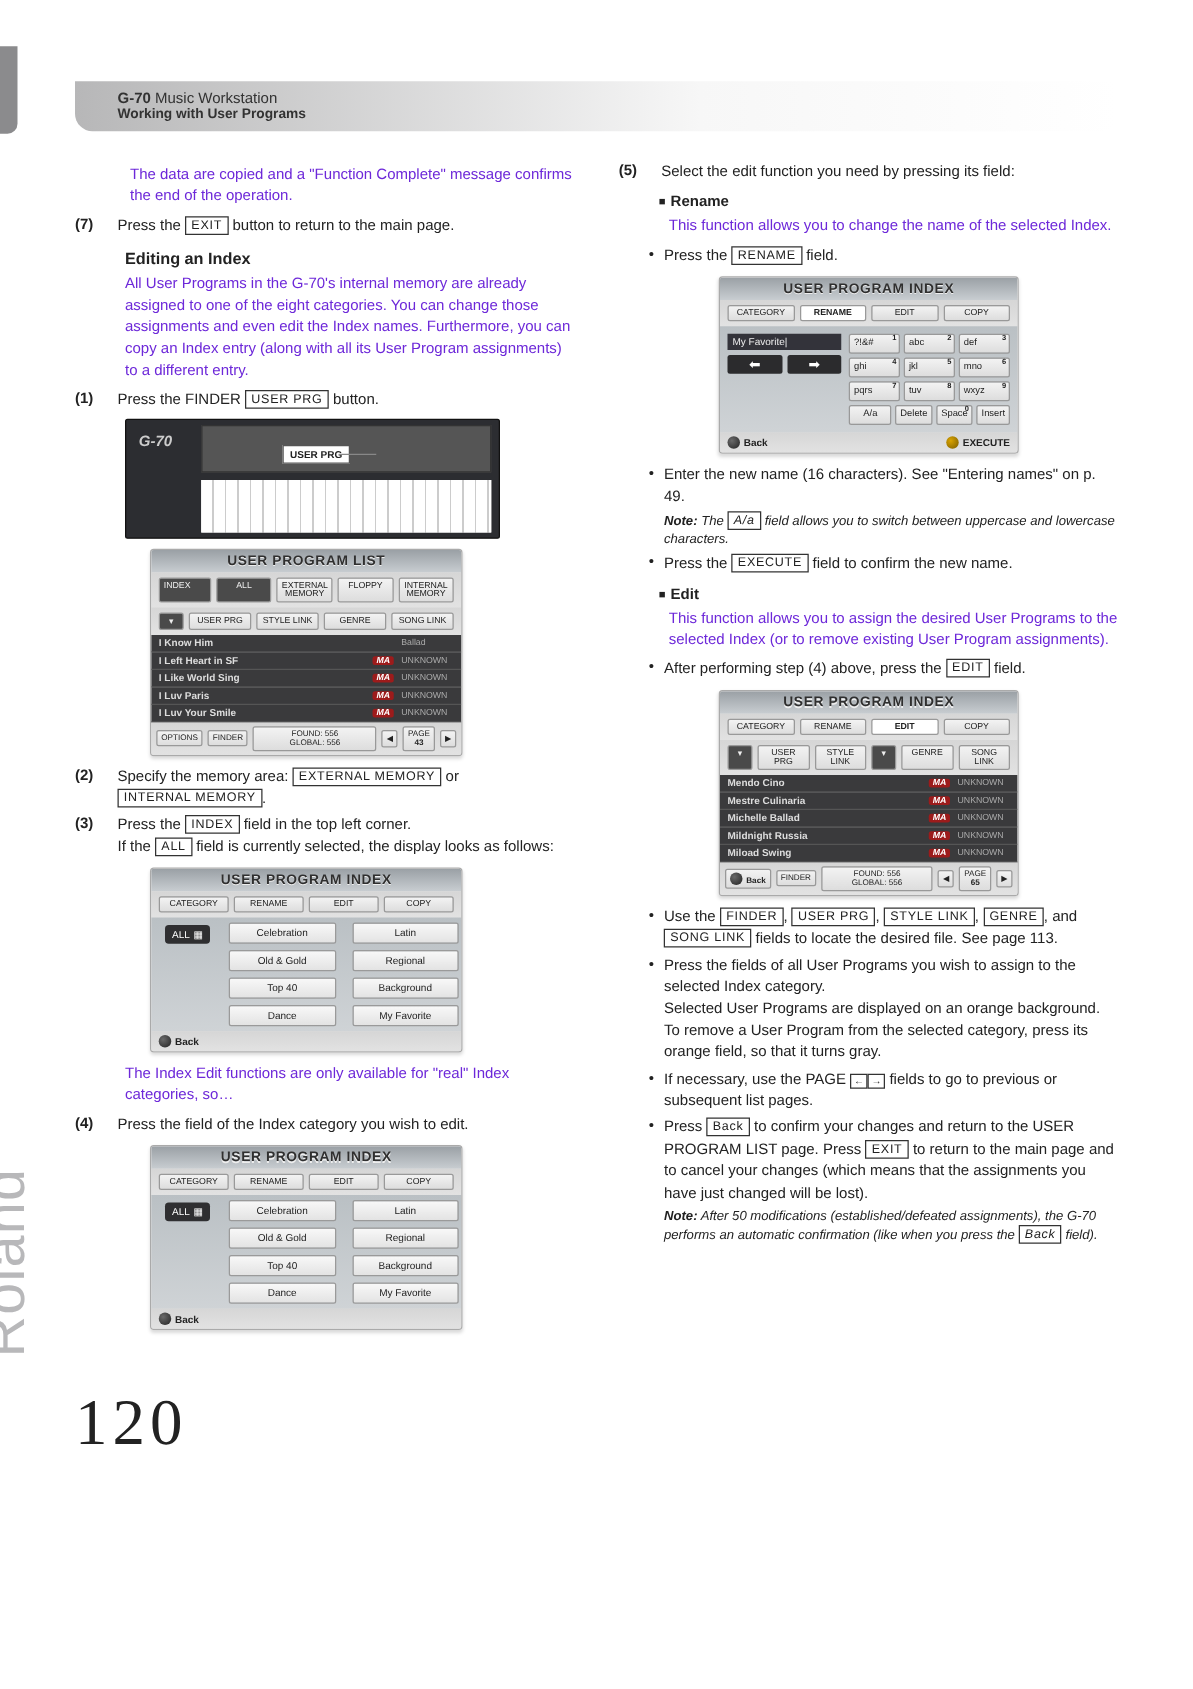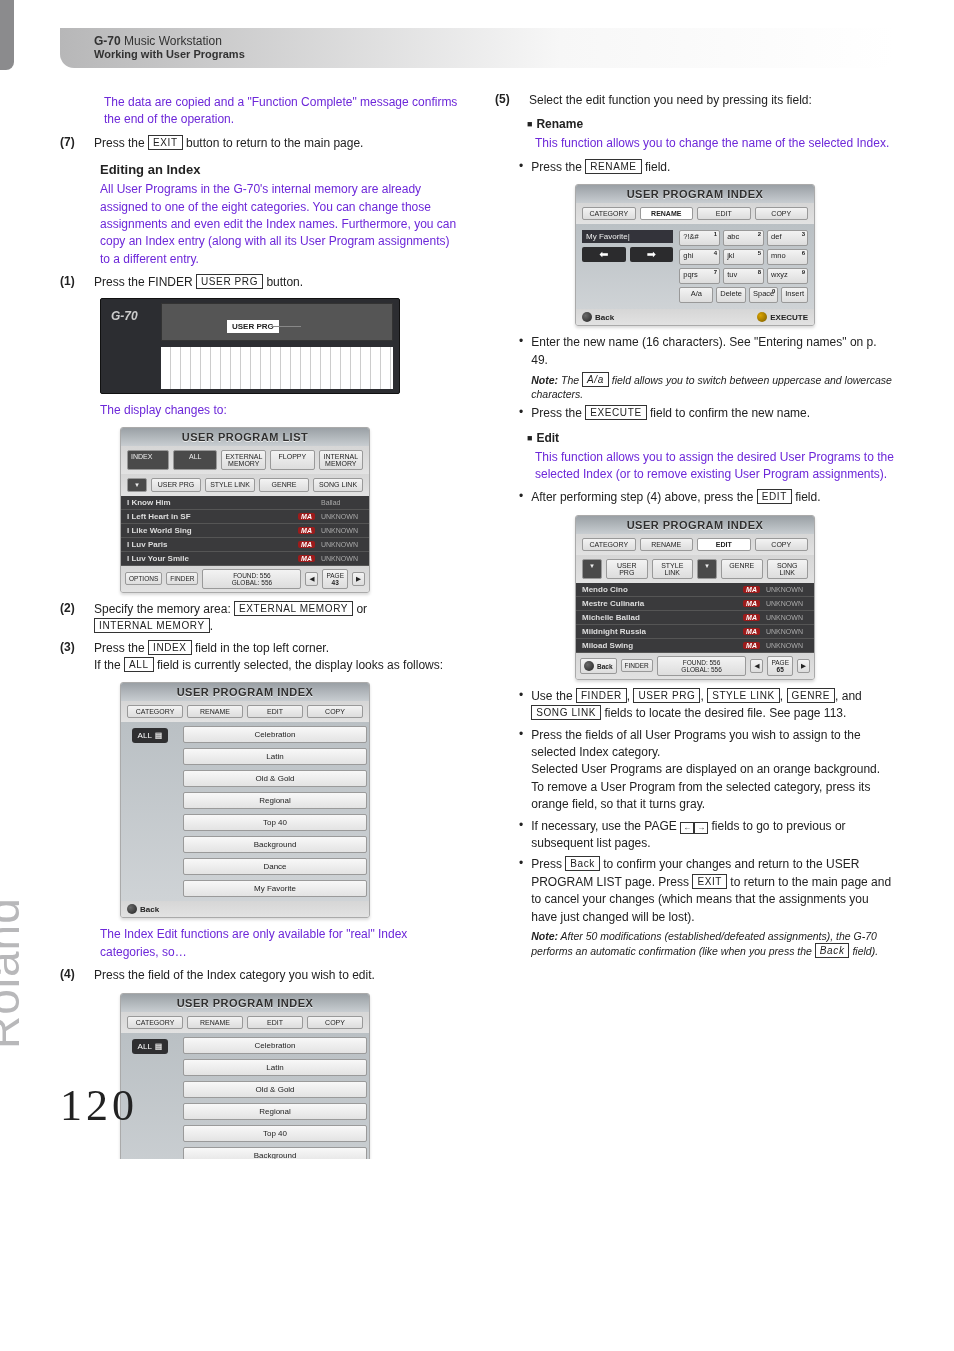--- a/index.html
+++ b/index.html
@@ -7,20 +7,21 @@
     background: #fff;
     font-family: "Helvetica Neue", Arial, sans-serif;
     color: #222;
   }
   .page {
     width: 954px;
     height: 1159px;
     position: relative;
     box-sizing: border-box;
     padding: 28px 60px 40px 60px;
+    margin-top: 37px;
   }
   .header-bar {
     background: linear-gradient(90deg, #b7b7b8 0%, #f7f7f7 60%, #fff 100%);
     border-radius: 0 0 14px 14px;
     padding: 6px 10px 8px 34px;
     width: 100%;
     box-sizing: border-box;
     font-size: 12px;
     color: #323232;
     margin-bottom: 22px;
@@ -181,21 +182,21 @@
     border-radius: 3px;
     font-size: 8px;
     padding: 3px 6px;
     display: flex;
     align-items: center;
     gap: 3px;
   }
   .grid-cells {
     flex: 1;
     display: grid;
-    grid-template-columns: 1fr;
+    grid-template-columns: 1fr 1fr;
     gap: 5px 13px;
   }
   .cell {
     background: linear-gradient(#f8f8f8,#e3e3e3);
     border: 1px solid #9a9a9a;
     border-radius: 2px;
     font-size: 8px;
     text-align: center;
     padding: 3px 2px;
   }
@@ -277,21 +278,21 @@
     position:absolute; left:60px; right:6px; bottom:4px; height:42px;
     background:#fff;
     background-image: repeating-linear-gradient(90deg,#fff 0 9px,#ccc 9px 10px);
   }
 
   
   .page-num {
     position: absolute;
     left: 60px;
     bottom: 28px;
-    font-size: 44px;
+    font-size: 52px;
     font-weight: 400;
     letter-spacing: 4px;
     font-family: Georgia, "Times New Roman", serif;
   }
   .brand {
     position: absolute;
     left: 30px;
     bottom: 110px;
     transform: rotate(-90deg);
     transform-origin: left bottom;
@@ -351,21 +352,20 @@
 
       <div class="photo-fig">
         <div class="photo-box">
           <div class="g70">G-70</div>
           <div class="panel"></div>
           <div class="callout">USER PRG</div>
           <div class="keys"></div>
         </div>
       </div>
 
-      <p style="margin-left:40px">The display changes to:</p>
 
       <div class="fig">
         <div class="fig-box">
           <div class="fig-title">USER PROGRAM LIST</div>
           <div class="tab-row">
             <div class="tab dark" style="flex:0 0 34px;font-size:7px;text-align:left;">INDEX</div>
             <div class="tab dark">ALL</div>
             <div class="tab">EXTERNAL MEMORY</div>
             <div class="tab">FLOPPY</div>
             <div class="tab">INTERNAL MEMORY</div>

